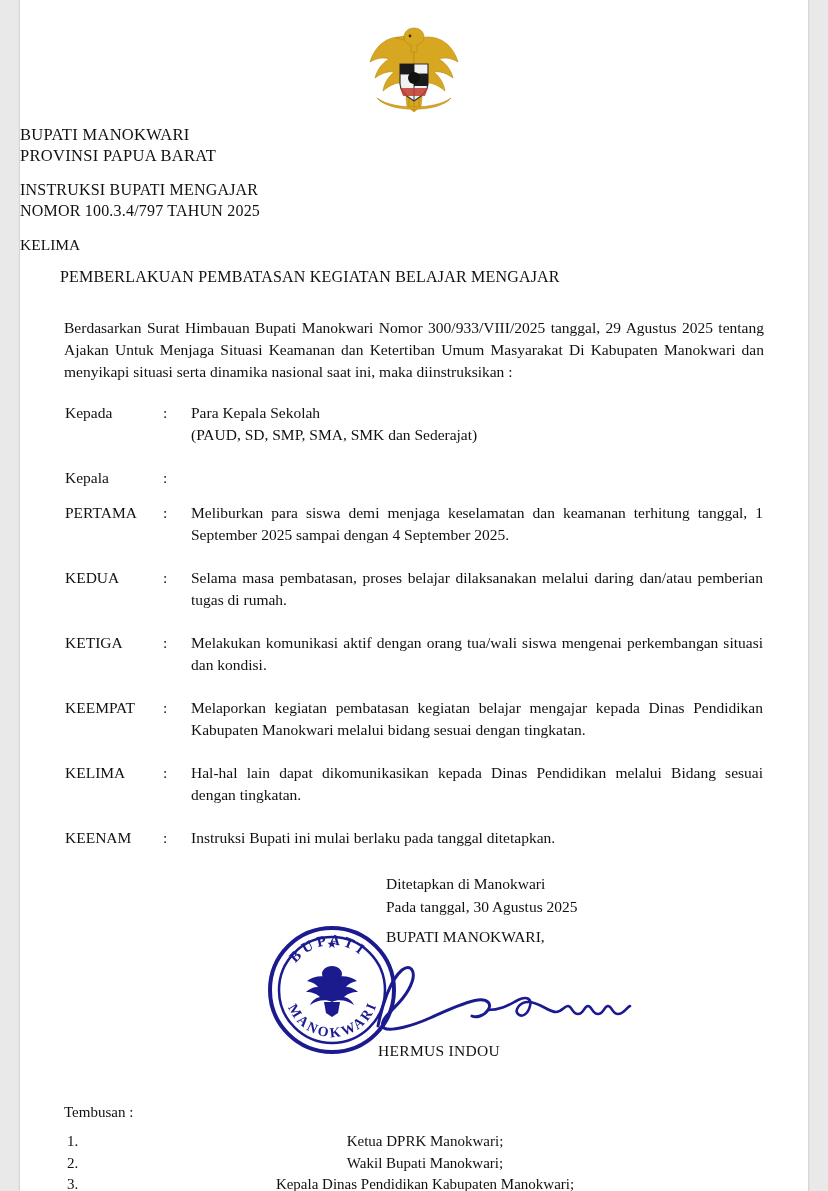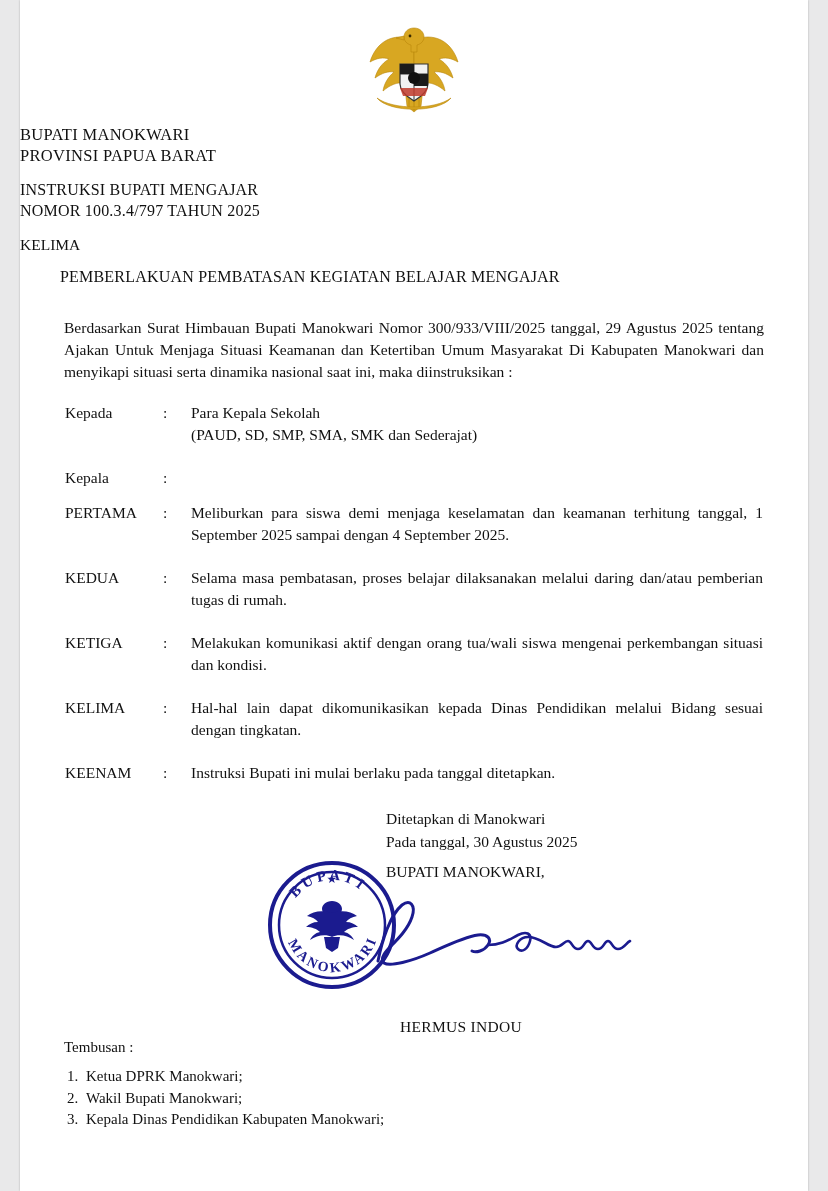--- a/index.html
+++ b/index.html
@@ -91,25 +91,24 @@
     margin-top: 6px;
   }
   .sign-title {
     position: absolute;
     left: 322px;
     top: 4px;
     font-size: 15.5px;
   }
   .sign-name {
     position: absolute;
-    left: 336px;
+    left: 314px;
     top: 118px;
     font-size: 15.5px;
     letter-spacing: 0.3px;
-    margin-top: 41px;
   }
   .stamp {
     position: absolute;
     left: 196px;
     top: -6px;
     width: 145px;
     height: 145px;
   }
   .signature-svg {
     position: absolute;
@@ -121,21 +120,21 @@
   .tembusan-title {
     margin: 22px 44px 0 44px;
     font-size: 15px;
   }
   ol.tembusan {
     margin: 10px 44px 0 44px;
     padding-left: 18px;
     font-size: 15px;
     line-height: 1.42;
   }
-  ol.tembusan li { padding-left: 4px; }
+  ol.tembusan li { padding-left: 4px; text-align: center; }
 </style>
 </head>
 <body>
 
 <div class="page">
 
   <svg class="crest" viewBox="0 0 110 100">
     <g fill="#d8a722" stroke="#b8860b" stroke-width="0.6">
 
       <path d="M55 22 C46 18 36 18 28 22 C20 26 14 34 11 44 C18 40 24 39 30 41 C23 45 18 52 16 60 C23 55 29 53 35 54 C29 59 25 66 24 73 C31 67 38 64 45 65 L55 58 Z"></path>
@@ -197,20 +196,25 @@
       </tr>
       <tr>
         <td class="label">KEDUA</td>
         <td class="colon">:</td>
         <td class="content">Selama masa pembatasan, proses belajar dilaksanakan melalui daring dan/atau pemberian tugas di rumah.</td>
       </tr>
       <tr>
         <td class="label">KETIGA</td>
         <td class="colon">:</td>
         <td class="content">Melakukan komunikasi aktif dengan orang tua/wali siswa mengenai perkembangan situasi dan kondisi.</td>
+      </tr>
+      <tr>
+        <td class="label">KEEMPAT</td>
+        <td class="colon">:</td>
+        <td class="content">Melaporkan kegiatan pembatasan kegiatan belajar mengajar kepada Dinas Pendidikan Kabupaten Manokwari melalui bidang sesuai dengan tingkatan.</td>
       </tr>
       <tr>
         <td class="label">KELIMA</td>
         <td class="colon">:</td>
         <td class="content">Hal-hal lain dapat dikomunikasikan kepada Dinas Pendidikan melalui Bidang sesuai dengan tingkatan.</td>
       </tr>
       <tr>
         <td class="label">KEENAM</td>
         <td class="colon">:</td>
         <td class="content">Instruksi Bupati ini mulai berlaku pada tanggal ditetapkan.</td>

